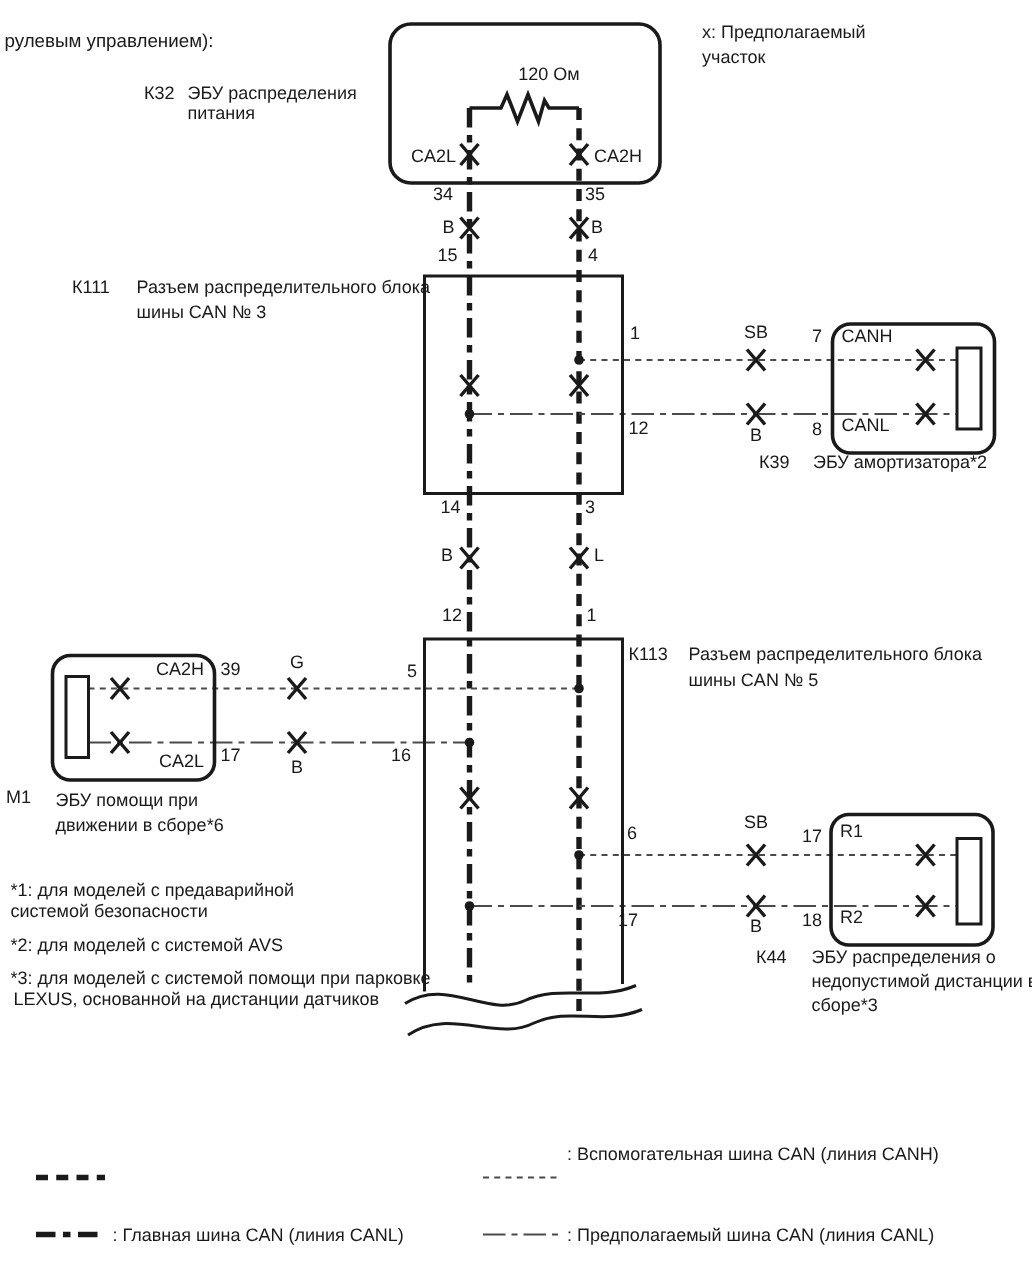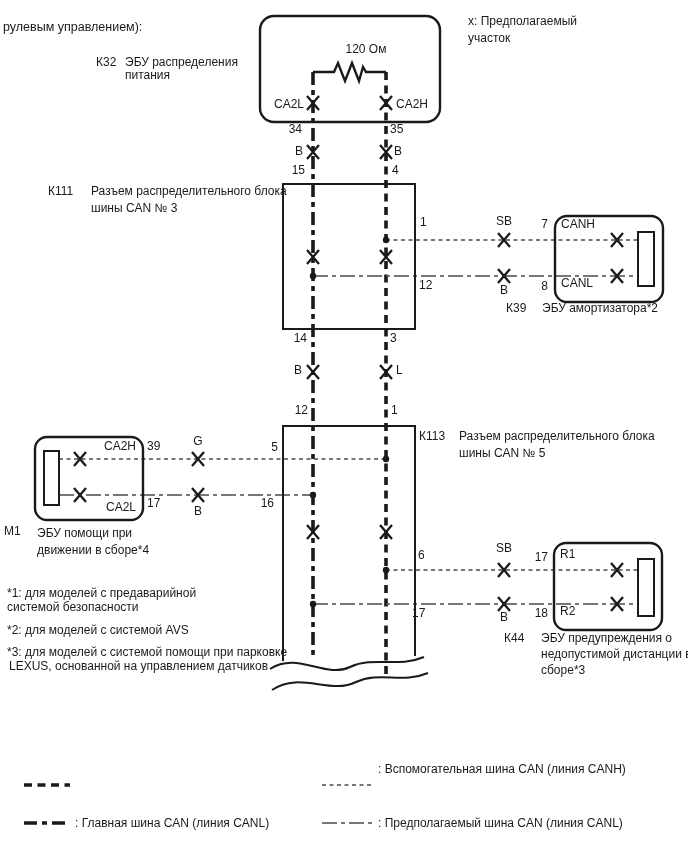--- a/index.html
+++ b/index.html
@@ -152,38 +152,38 @@
   <div class="t r" style="left:92px;top:439px;width:44px;">CA2H</div>
   <div class="t" style="left:147px;top:439px;">39</div>
   <div class="t c" style="left:188px;top:434px;width:20px;">G</div>
   <div class="t r" style="left:256px;top:440px;width:22px;">5</div>
   <div class="t r" style="left:92px;top:500px;width:44px;">CA2L</div>
   <div class="t" style="left:147px;top:496px;">17</div>
   <div class="t c" style="left:188px;top:504px;width:20px;">B</div>
   <div class="t r" style="left:250px;top:496px;width:24px;">16</div>
   <div class="t" style="left:4px;top:524px;">М1</div>
   <div class="t" style="left:37px;top:526px;">ЭБУ помощи при</div>
-  <div class="t" style="left:37px;top:543px;">движении в сборе*4</div>
+  <div class="t" style="left:37px;top:543px;">движении в сборе*6</div>
 
   <div class="t" style="left:418px;top:548px;">6</div>
   <div class="t c" style="left:491px;top:541px;width:26px;">SB</div>
   <div class="t r" style="left:528px;top:550px;width:20px;">17</div>
   <div class="t" style="left:560px;top:547px;">R1</div>
   <div class="t" style="left:412px;top:606px;">17</div>
   <div class="t c" style="left:491px;top:610px;width:26px;">B</div>
   <div class="t r" style="left:528px;top:606px;width:20px;">18</div>
   <div class="t" style="left:560px;top:604px;">R2</div>
   <div class="t" style="left:504px;top:631px;">К44</div>
-  <div class="t" style="left:541px;top:631px;">ЭБУ предупреждения о</div>
+  <div class="t" style="left:541px;top:631px;">ЭБУ распределения о</div>
   <div class="t" style="left:541px;top:647px;">недопустимой дистанции в</div>
   <div class="t" style="left:541px;top:663px;">сборе*3</div>
 
   <div class="t" style="left:7px;top:586px;">*1: для моделей с предаварийной</div>
   <div class="t" style="left:7px;top:600px;">системой безопасности</div>
   <div class="t" style="left:7px;top:623px;">*2: для моделей с системой AVS</div>
   <div class="t" style="left:7px;top:645px;">*3: для моделей с системой помощи при парковке</div>
-  <div class="t" style="left:9px;top:659px;">LEXUS, основанной на управлением датчиков</div>
+  <div class="t" style="left:9px;top:659px;">LEXUS, основанной на дистанции датчиков</div>
 
   <div class="t" style="left:75px;top:816px;">: Главная шина CAN (линия CANL)</div>
   <div class="t" style="left:378px;top:762px;">: Вспомогательная шина CAN (линия CANH)</div>
   <div class="t" style="left:378px;top:816px;">: Предполагаемый шина CAN (линия CANL)</div>
 
 </div>
 
 </body></html>

